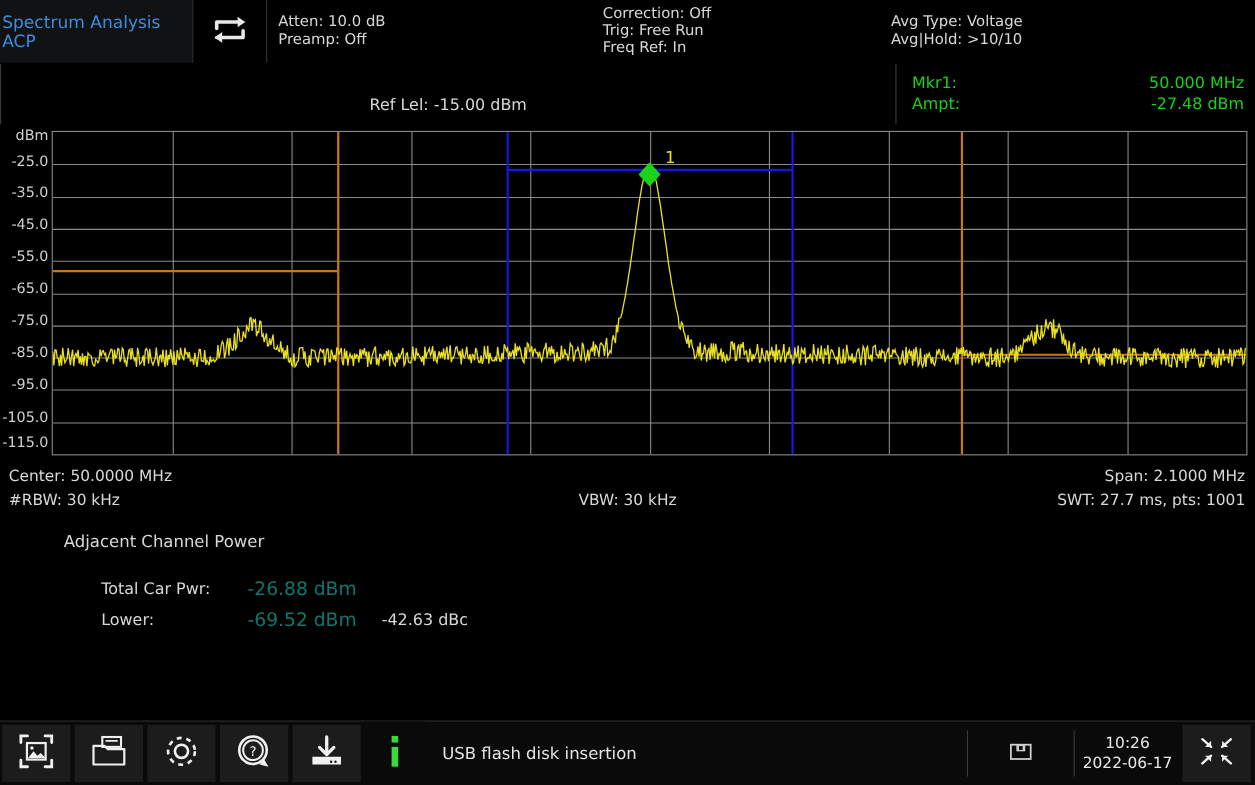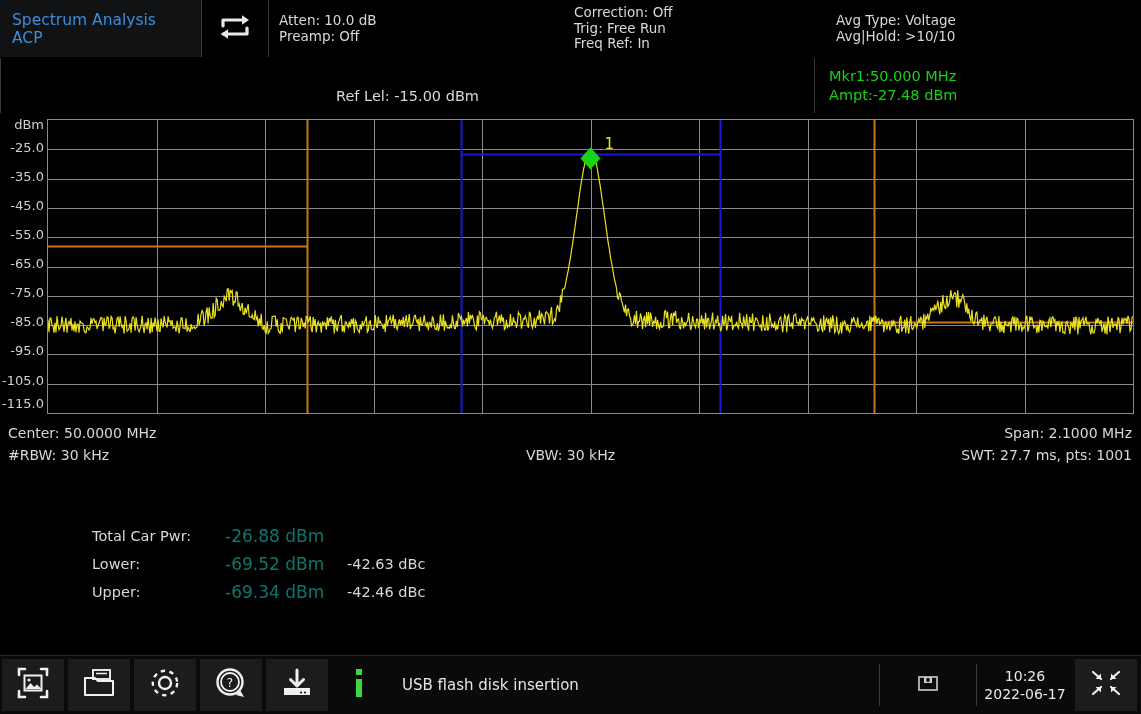--- a/index.html
+++ b/index.html
@@ -10,22 +10,22 @@
     overflow: hidden;
   }
   #app { position: relative; width: 1141px; height: 714px; background: #000; }
 
   
   .header {
     position: absolute; left: 0; top: 0; width: 1141px; height: 57px;
     background: #000; display: flex; align-items: stretch;
   }
   .hdr-title {
-    width: 201px; background: #111214; display: flex; flex-direction: column;
-    justify-content: center; padding-left: 12px;
+    width: 175px; background: #111214; display: flex; flex-direction: column;
+    justify-content: center; padding-left: 2px;
   }
   .hdr-title .t1 { color: #3b8ee0; font-size: 15.5px; line-height: 18px; }
   .hdr-title .t2 { color: #3b8ee0; font-size: 15.5px; line-height: 18px; }
   .hdr-div { width: 1px; background: #3a3a3a; }
   .hdr-icon {
     width: 66px; display: flex; align-items: center; justify-content: center;
     background: #000;
   }
   .hdr-col {
     display: flex; flex-direction: column; justify-content: center;
@@ -40,21 +40,21 @@
   .subbar {
     position: absolute; left: 0; top: 58px; width: 1141px; height: 55px;
     background: #000; display: flex; align-items: stretch;
   }
   .sb-left { width: 385px; display: flex; flex-direction: column; justify-content: center; padding-left: 8px; }
   .sb-left .ln { color: #d8d8d8; font-size: 14.5px; line-height: 19px; }
   .sb-vdiv { width: 1px; background: #3a3a3a; }
   .sb-mid { flex: 1; display: flex; align-items: flex-end; justify-content: center; padding-bottom: 9px; }
   .sb-mid .ln { color: #d8d8d8; font-size: 14.5px; }
   .sb-right { width: 326px; padding-right: 10px; padding-left: 14px; display: flex; flex-direction: column; justify-content: center; }
-  .mkr-row { display: flex; justify-content: flex-start; line-height: 19px; }
+  .mkr-row { display: flex; justify-content: space-between; line-height: 19px; }
   .mkr-row span { color: #16d316; font-size: 14.5px; }
 
   
   .graph-wrap { position: absolute; left: 0; top: 114px; width: 1060px; height: 305px; }
   .ylabels { position: absolute; left: 0; top: 0; width: 47px; height: 305px; }
   .ylabels div {
     position: absolute; right: 3px; color: #d0d0d0; font-size: 13px;
     white-space: nowrap; transform: translateY(-50%);
   }
   .plot {
@@ -218,36 +218,32 @@
 
   <div class="gfoot">
     <div class="gl" style="top:2px">Center: 50.0000 MHz</div>
     <div class="gl" style="top:24px">#RBW: 30 kHz</div>
     <div class="gc" style="top:24px">VBW: 30 kHz</div>
     <div class="gr" style="top:2px">Span: 2.1000 MHz</div>
     <div class="gr" style="top:24px">SWT: 27.7 ms, pts: 1001</div>
   </div>
 
   <div class="acp">
+    <div class="acp-title">Adjacent Channel Power</div>
     <div class="acp-table">
       <div class="acp-row">
         <div class="acp-lbl">Total Car Pwr:</div>
         <div class="acp-v1">-26.88 dBm</div>
         <div class="acp-v2"></div>
       </div>
       <div class="acp-row">
         <div class="acp-lbl">Lower:</div>
         <div class="acp-v1">-69.52 dBm</div>
         <div class="acp-v2">-42.63 dBc</div>
       </div>
-      <div class="acp-row">
-        <div class="acp-lbl">Upper:</div>
-        <div class="acp-v1">-69.34 dBm</div>
-        <div class="acp-v2">-42.46 dBc</div>
-      </div>
     </div>
   </div>
 
   <div class="taskbar">
 
     <div class="tb-btn">
       <span>
         <svg width="34" height="34" viewBox="0 0 34 34">
           <path d="M3 9V3h6 M25 3h6v6 M31 25v6h-6 M9 31H3v-6" stroke="#f0f0f0" stroke-width="2.6" fill="none" stroke-linecap="round"></path>
           <rect x="8.5" y="9.5" width="17" height="15" stroke="#f0f0f0" stroke-width="2" fill="none"></rect>

